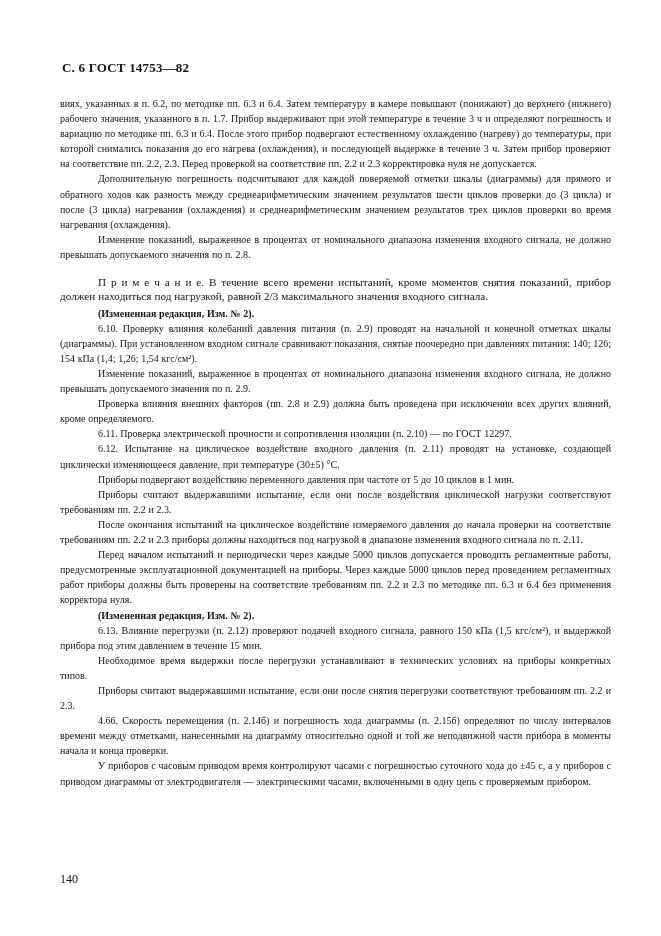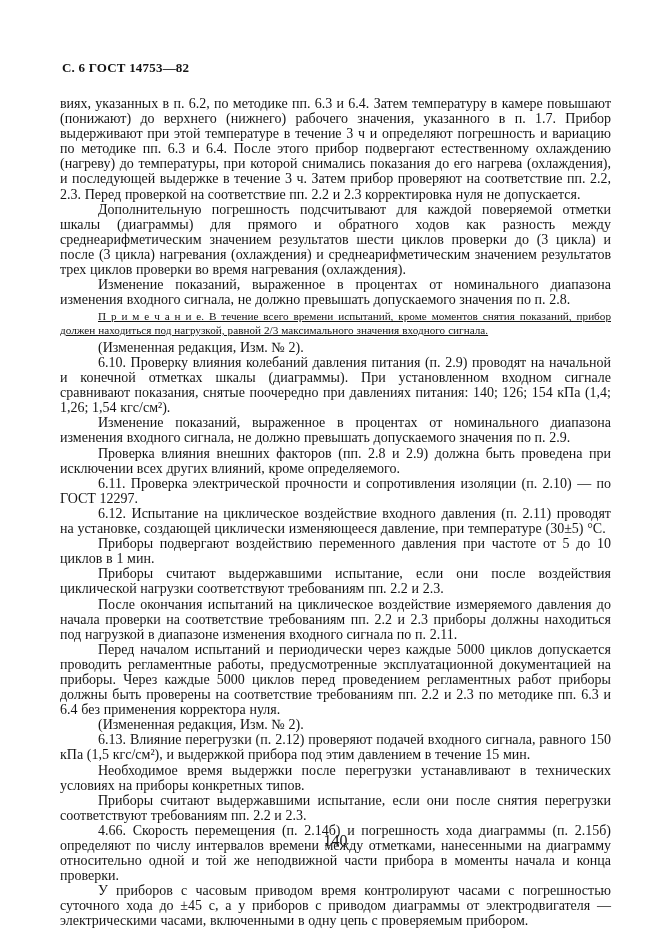--- a/index.html
+++ b/index.html
@@ -27,45 +27,43 @@
   }
   .text-block {
     position: absolute;
     top: 96px;
     left: 60px;
     width: 551px;
   }
   .text-block p {
     margin: 0;
     text-align: justify;
-    font-size: 14px;
+    font-size: 10px;
     line-height: 15.1px;
     text-indent: 38px;
     word-spacing: 0.2px;
   }
   .text-block p.continuation {
     text-indent: 0;
   }
   .text-block p.note {
     font-size: 11.2px;
     line-height: 13.8px;
-    margin-top: 3px;
+    margin-top: 14px;
     margin-bottom: 2px;
-    text-decoration: underline;
   }
   .text-block p.amendment {
-    font-weight: normal;
+    font-weight: bold;
   }
   .page-number {
     position: absolute;
-    top: 832px;
+    top: 872px;
     left: 60px;
     width: 551px;
-    text-align: center;
-    font-size: 16px;
+    font-size: 12px;
   }
 </style>
 </head>
 <body>
 
 <div class="page">
   <div class="running-header">С. 6 ГОСТ 14753—82</div>
 
   <div class="text-block">
       <p class="continuation">виях, указанных в п. 6.2, по методике пп. 6.3 и 6.4. Затем температуру в камере повышают (понижают) до верхнего (нижнего) рабочего значения, указанного в п. 1.7. Прибор выдерживают при этой температуре в течение 3 ч и определяют погрешность и вариацию по методике пп. 6.3 и 6.4. После этого прибор подвергают естественному охлаждению (нагреву) до температуры, при которой снимались показания до его нагрева (охлаждения), и последующей выдержке в течение 3 ч. Затем прибор проверяют на соответствие пп. 2.2, 2.3. Перед проверкой на соответствие пп. 2.2 и 2.3 корректировка нуля не допускается.</p>

